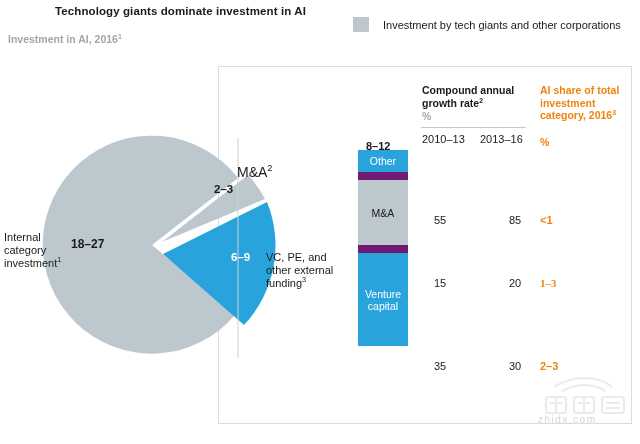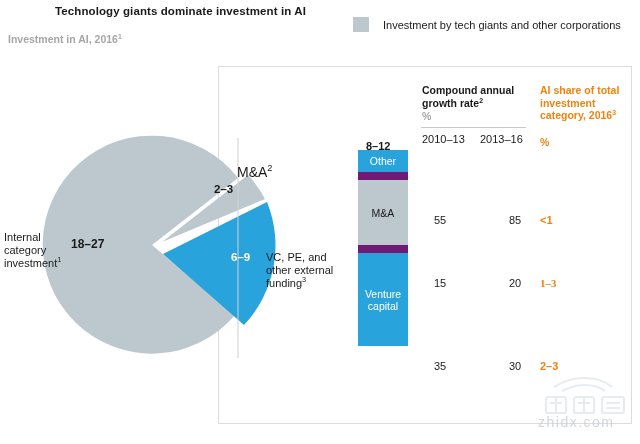--- a/index.html
+++ b/index.html
@@ -240,21 +240,21 @@
     top: 373px;
     width: 98px;
     height: 52px;
     opacity: 0.30;
     pointer-events: none;
   }
   .wm-text {
     position: absolute;
     left: 538px;
     top: 414px;
-    font-size: 14px;
+    font-size: 10px;
     letter-spacing: 1.5px;
     color: #c9cfd4;
     opacity: 0.85;
   }
 </style>
 </head>
 <body>
 
 <div class="chart-title">Technology giants dominate investment in AI</div>
 

